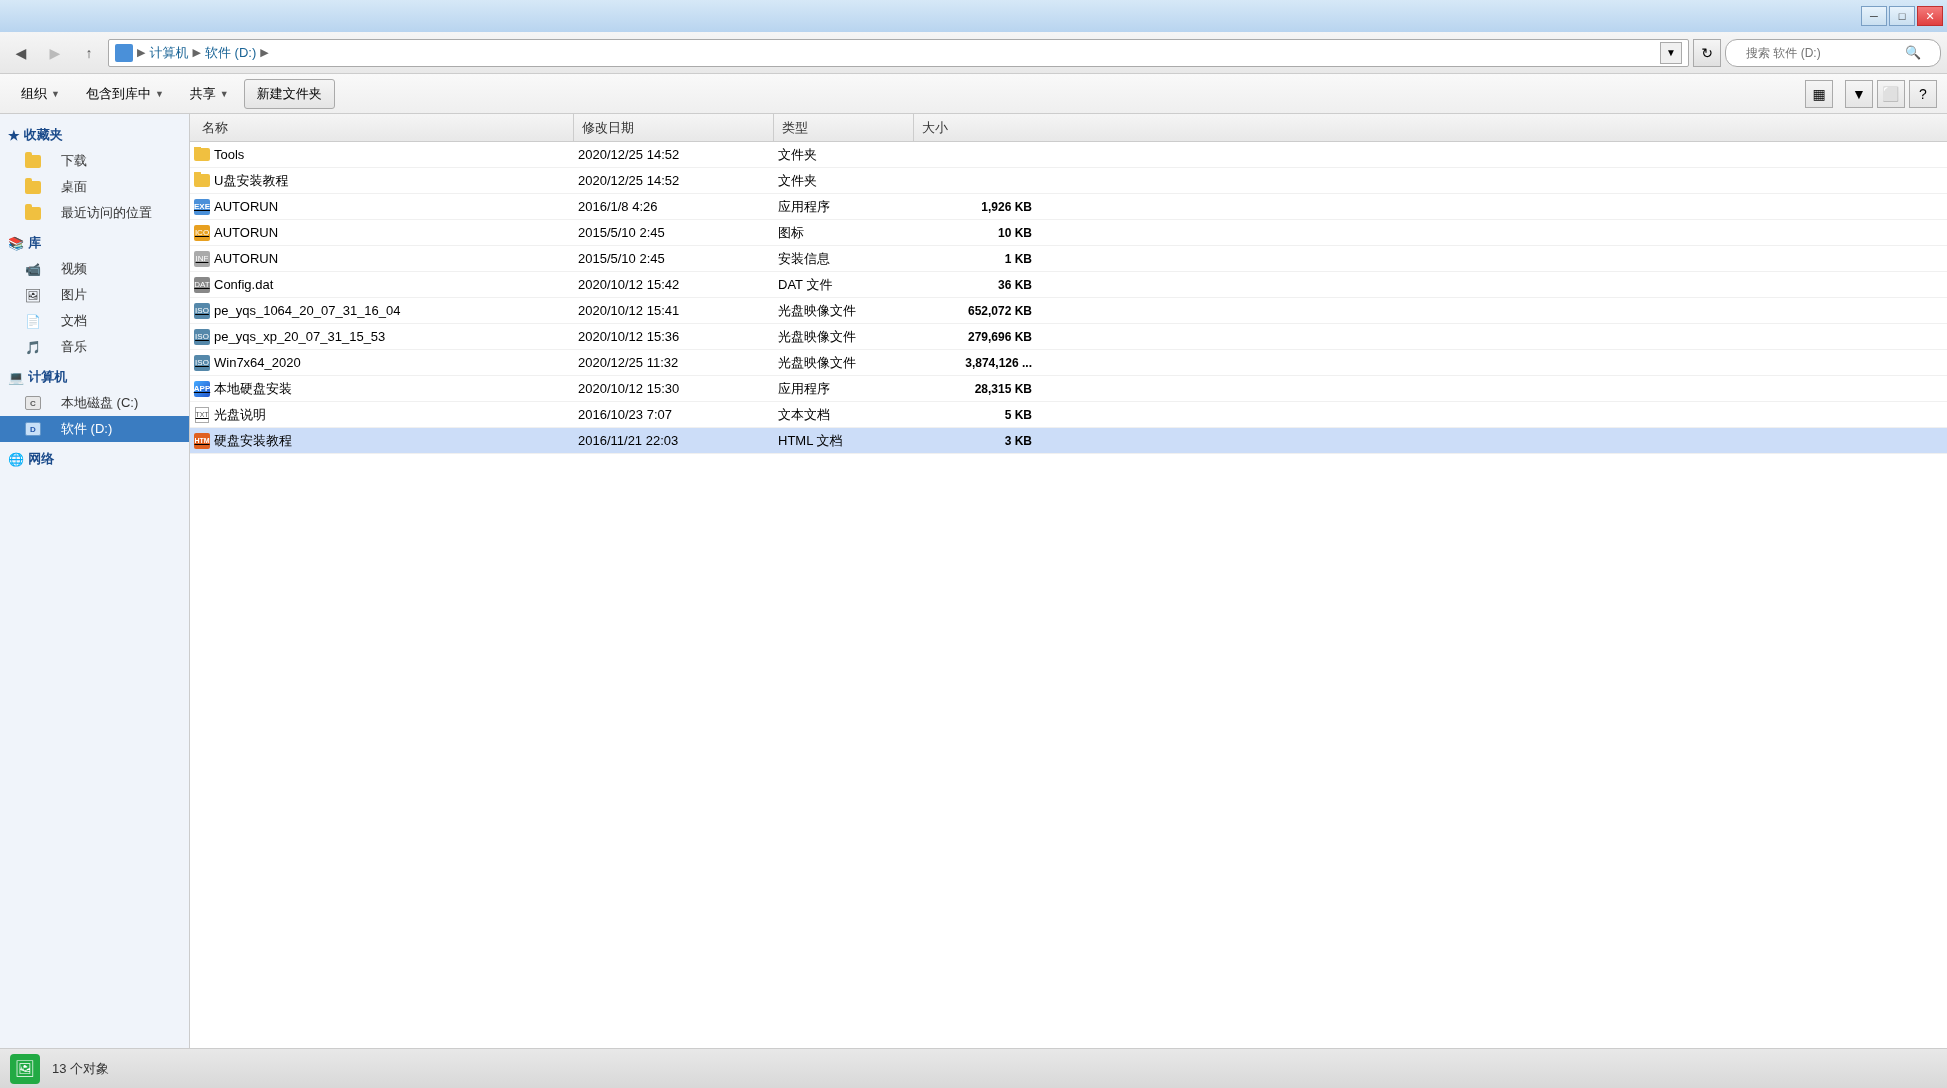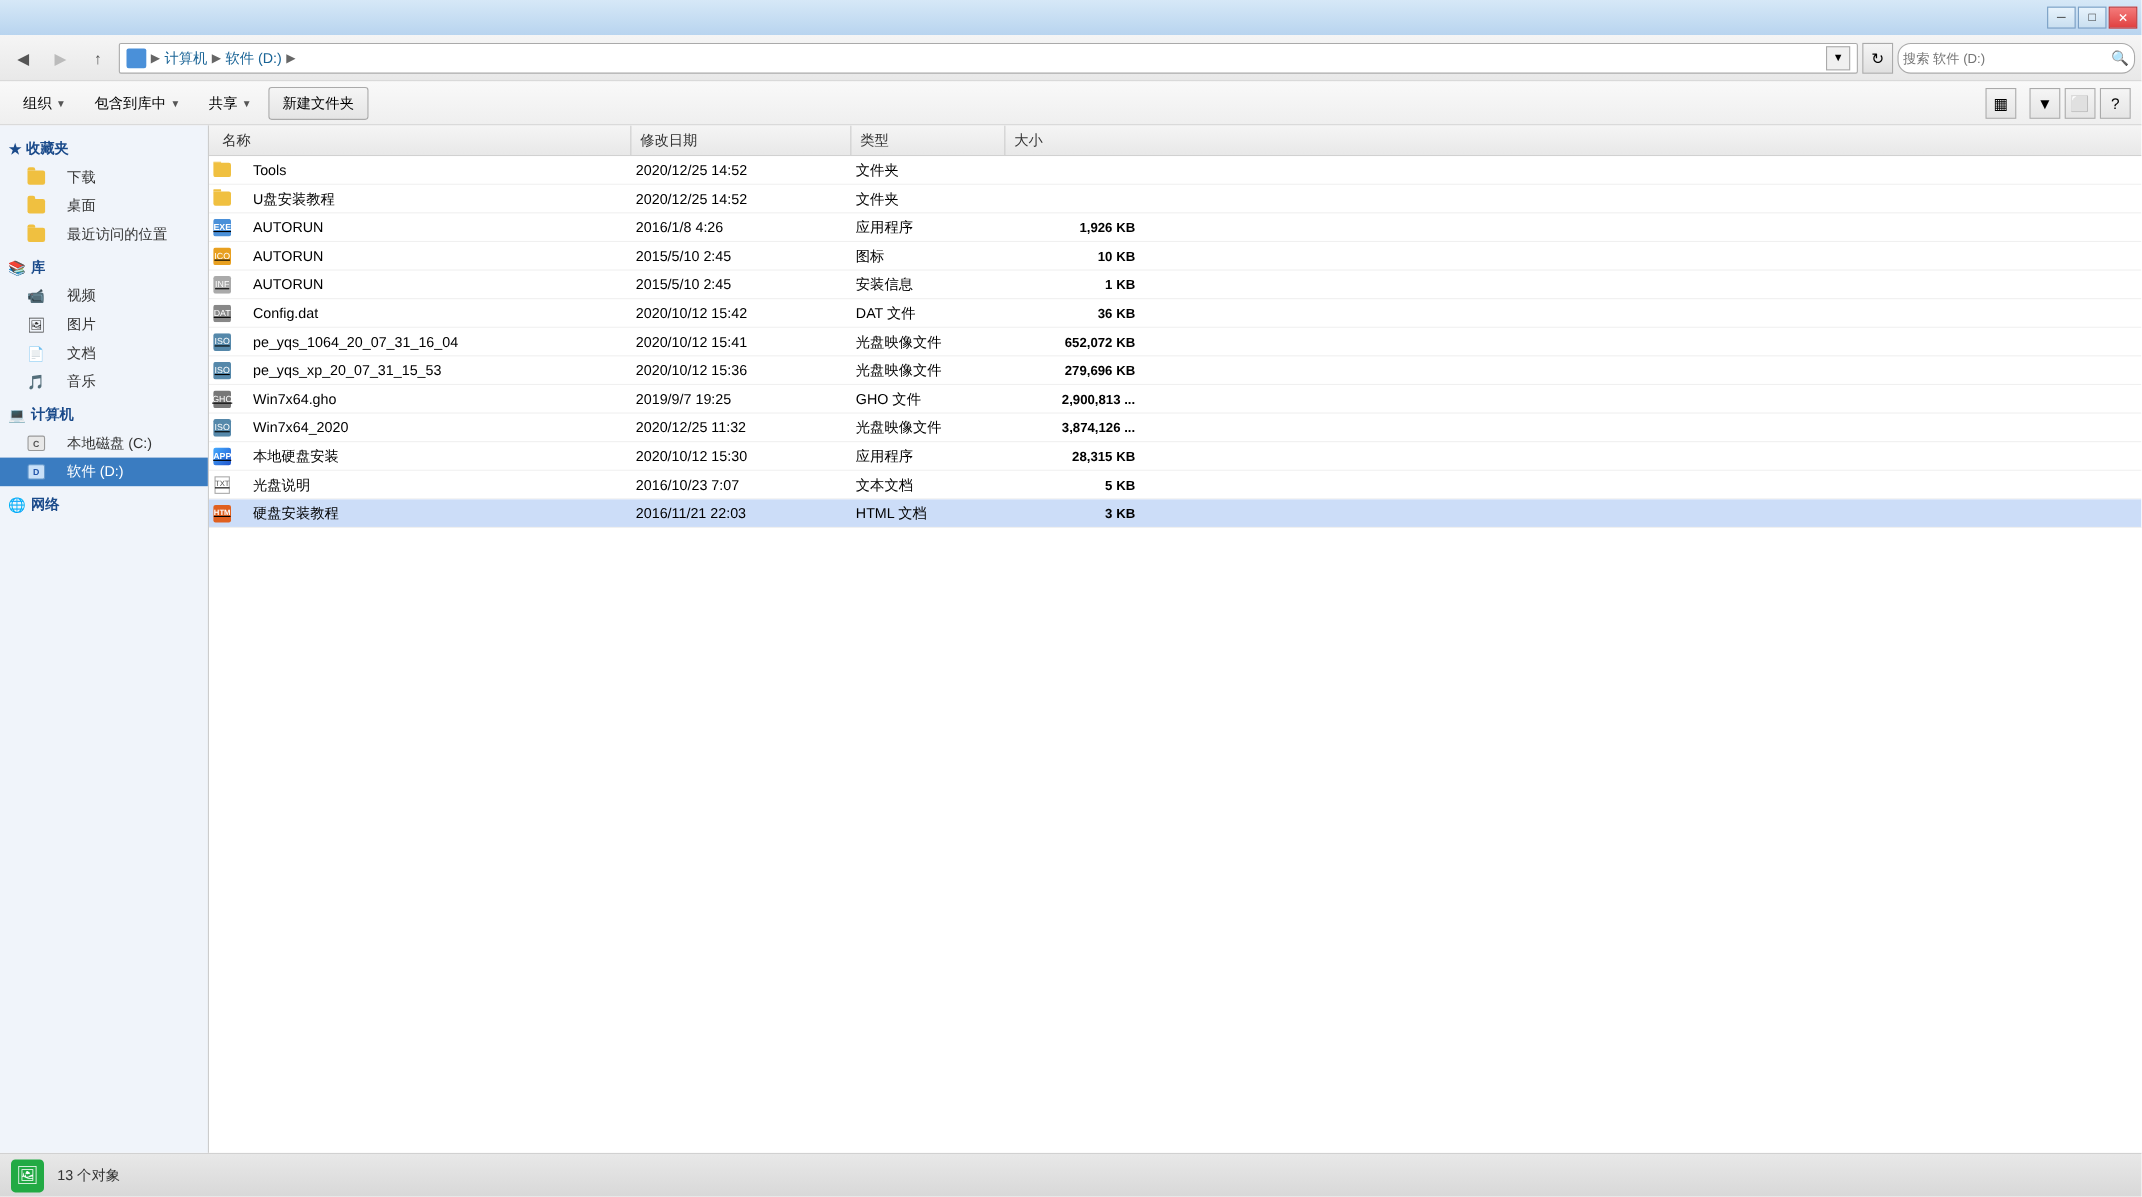--- a/index.html
+++ b/index.html
@@ -114,21 +114,21 @@
       justify-content: center;
       font-size: 14px;
     }
     .search-bar {
       width: 216px;
       height: 28px;
       border: 1px solid #aaa;
       border-radius: 12px;
       display: flex;
       align-items: center;
-      padding: 0 4px;
+      padding: 0 20px;
       gap: 4px;
       background: white;
     }
     .search-bar input {
       border: none;
       outline: none;
       font-size: 12px;
       color: #888;
       flex: 1;
       background: transparent;
@@ -318,21 +318,21 @@
       border-bottom: 1px solid #f0f0f0;
       cursor: pointer;
     }
     .file-row.selected { background: #ccddf8; }
 
     .file-name {
       width: 380px;
       padding: 0 4px;
       display: flex;
       align-items: center;
-      gap: 20px;
+      gap: 4px;
       overflow: hidden;
       font-size: 13px;
       white-space: nowrap;
     }
     .file-date {
       width: 200px;
       padding: 0 8px;
       font-size: 13px;
       white-space: nowrap;
     }
@@ -617,31 +617,20 @@
             </div>
       <span>pe_yqs_xp_20_07_31_15_53</span>
     </div>
     <div class="file-date">2020/10/12 15:36</div>
     <div class="file-type">光盘映像文件</div>
     <div class="file-size">279,696 KB</div>
   </div>
         <div class="file-row">
     <div class="file-name">
       <div class="ficon">
-              <div class="ficon-gho">GHO</div>
-            </div>
-      <span>Win7x64.gho</span>
-    </div>
-    <div class="file-date">2019/9/7 19:25</div>
-    <div class="file-type">GHO 文件</div>
-    <div class="file-size">2,900,813 ...</div>
-  </div>
-        <div class="file-row">
-    <div class="file-name">
-      <div class="ficon">
               <div class="ficon-iso">ISO</div>
             </div>
       <span>Win7x64_2020</span>
     </div>
     <div class="file-date">2020/12/25 11:32</div>
     <div class="file-type">光盘映像文件</div>
     <div class="file-size">3,874,126 ...</div>
   </div>
         <div class="file-row">
     <div class="file-name">

